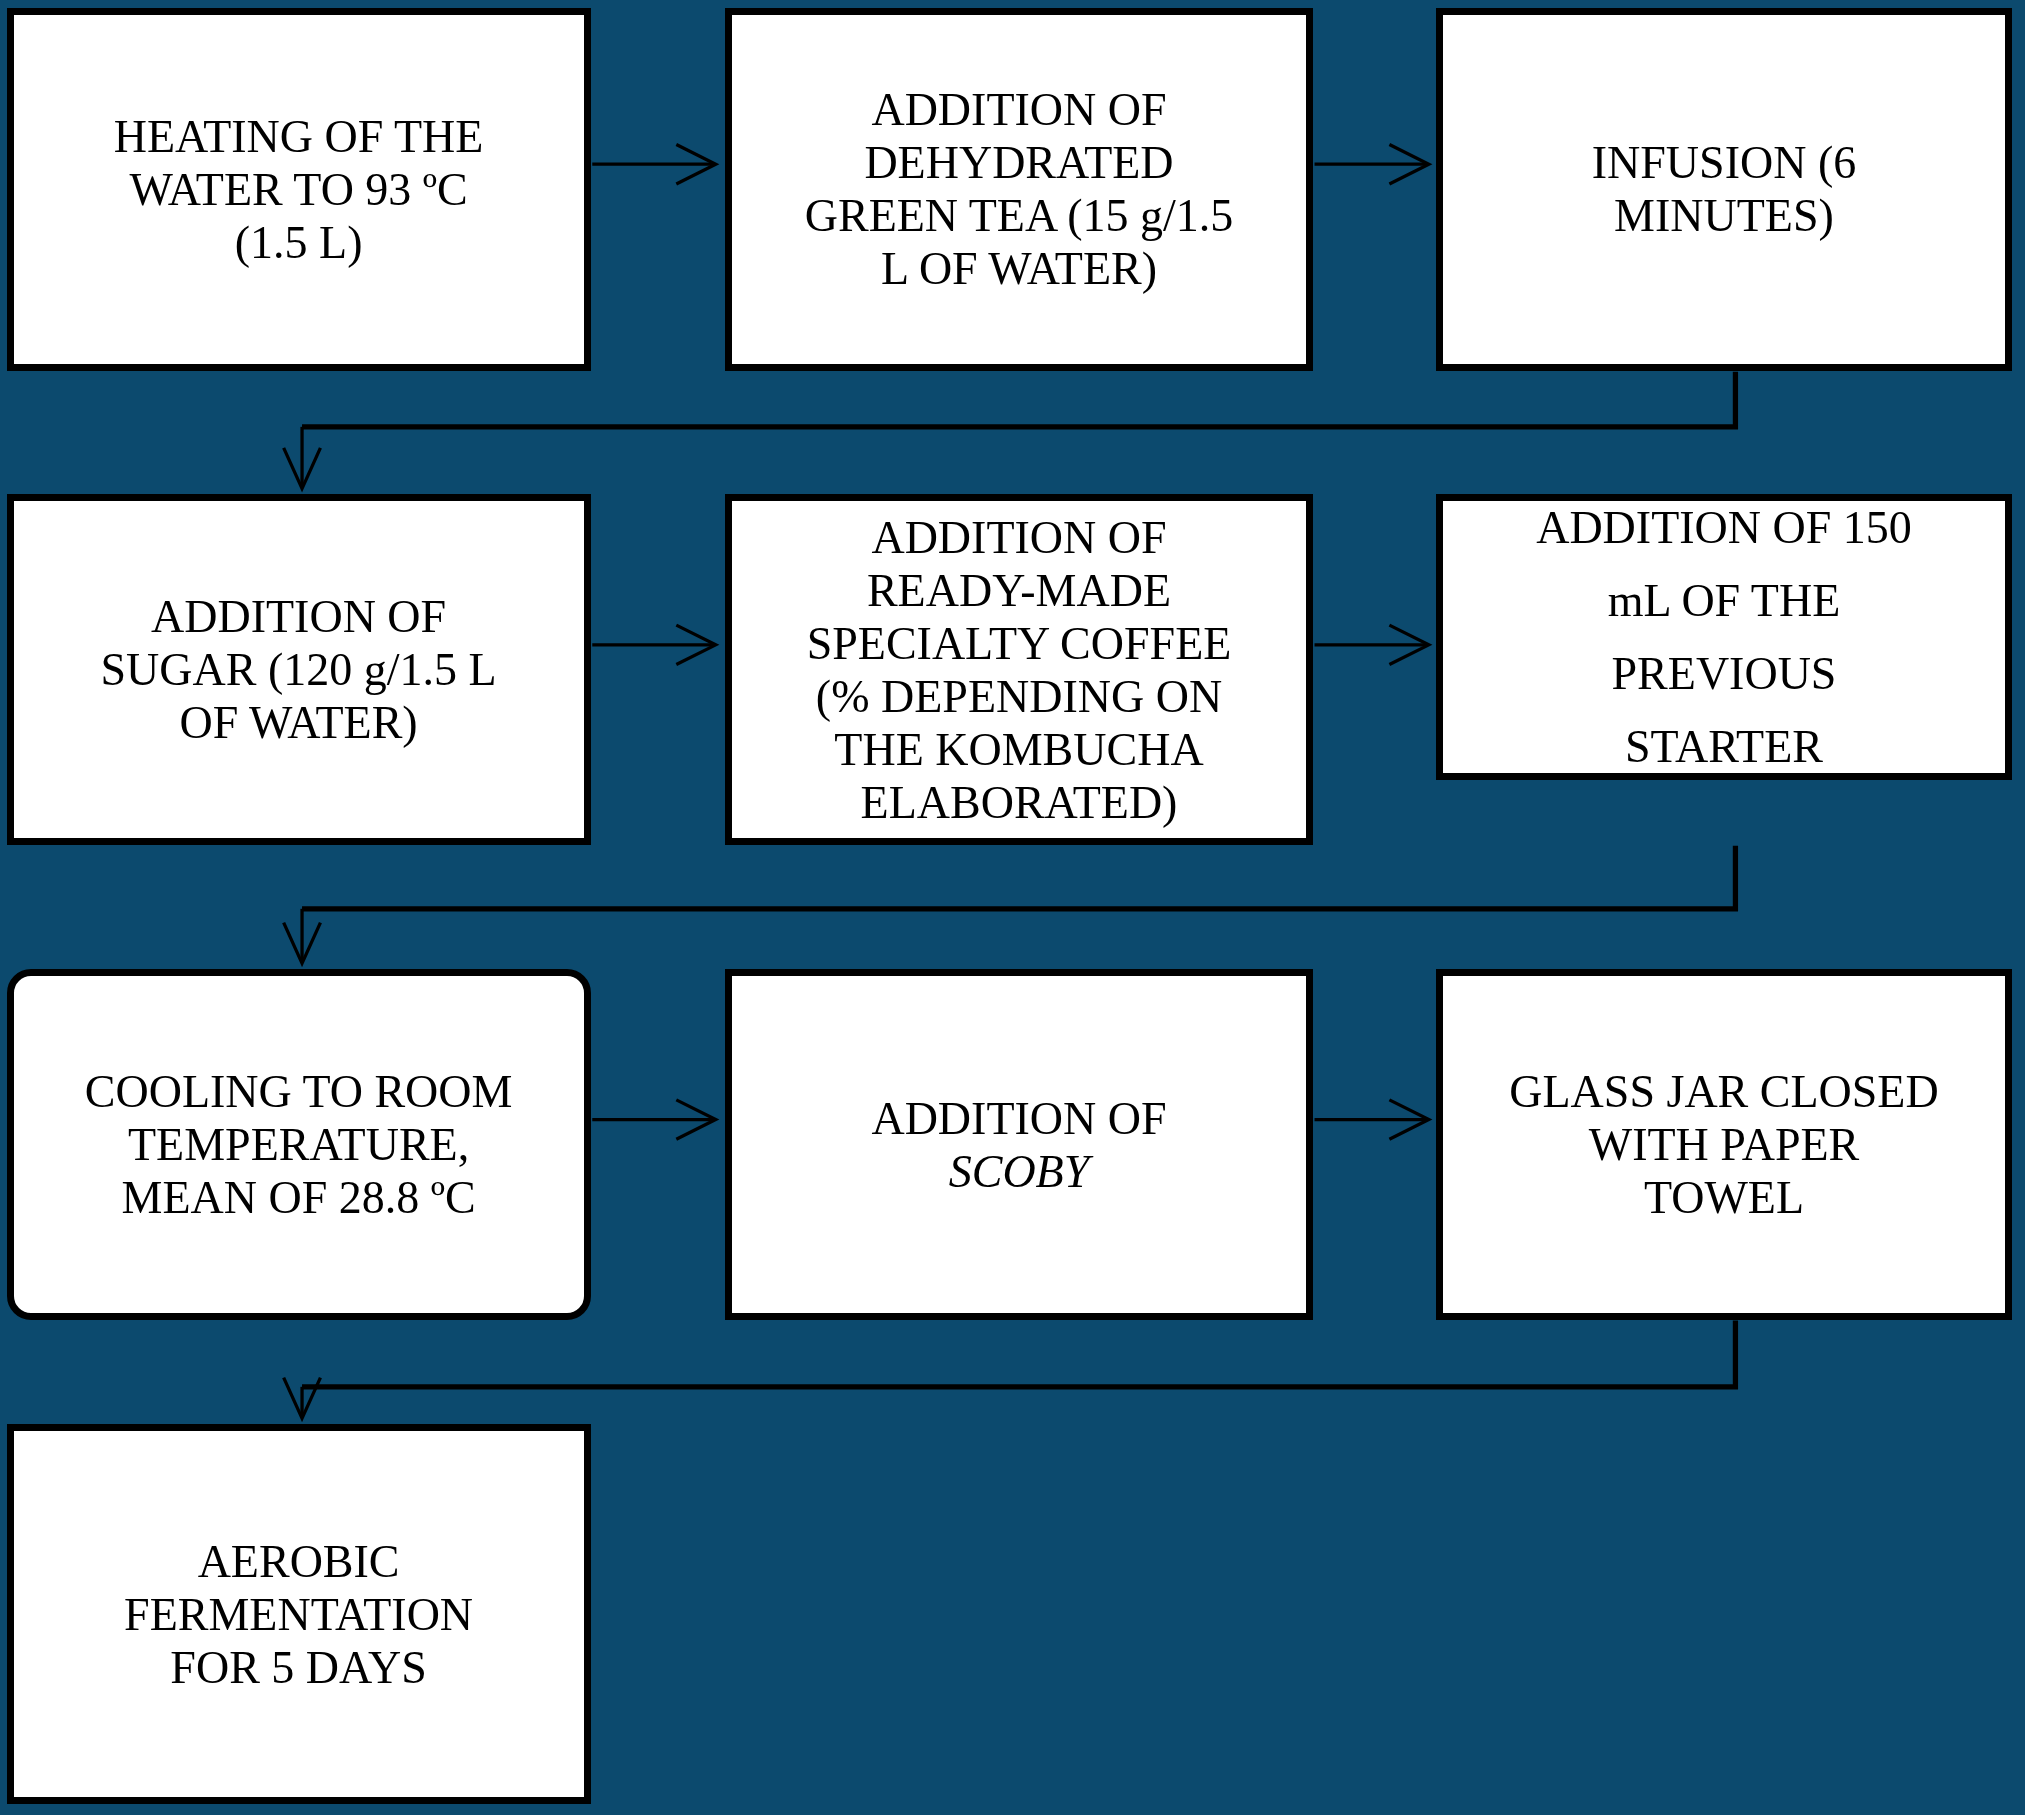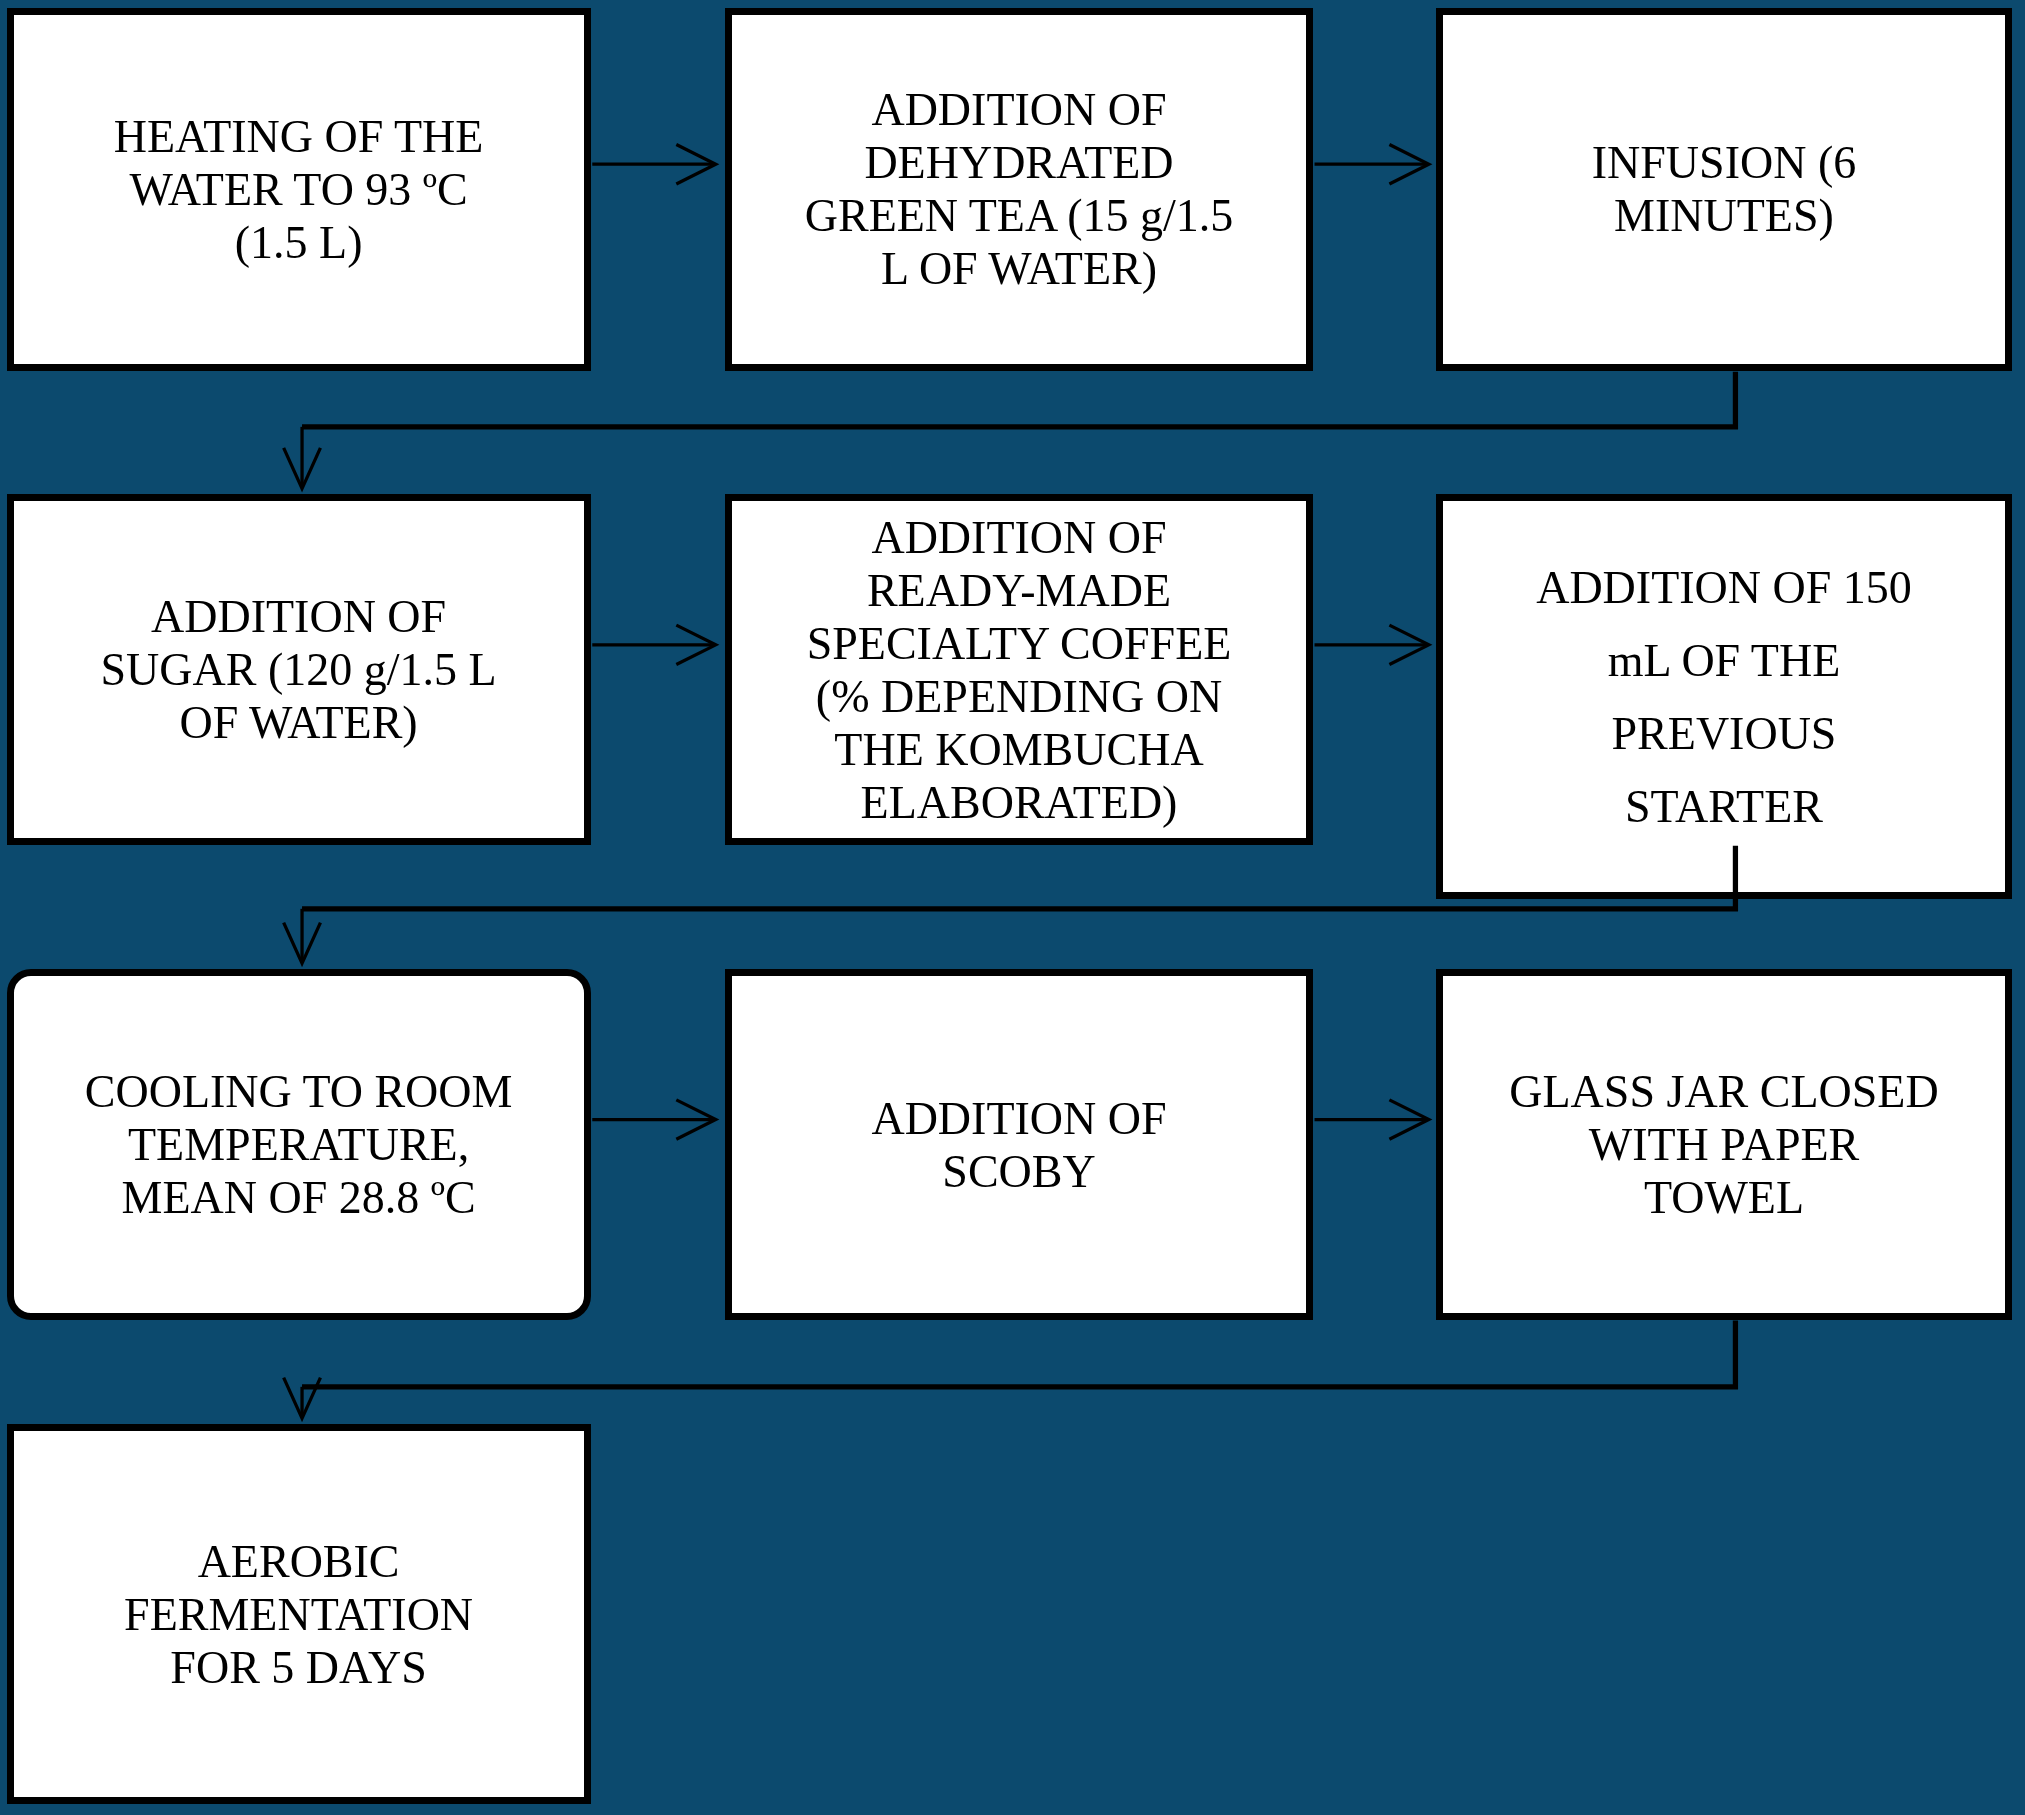--- a/index.html
+++ b/index.html
@@ -25,29 +25,29 @@
     align-items: center;
     justify-content: center;
     text-align: center;
   }
   .box .line {
     font-size: 46px;
     line-height: 53px;
     white-space: nowrap;
     letter-spacing: 0;
   }
-  .box .line.em { }
+  .box .line.em { font-style: italic; }
 
   
   .b1  { left: 6.6px;   top: 7.9px;   width: 584px; height: 363px; }
   .b2  { left: 725px; top: 7.9px;   width: 588px; height: 363px; }
   .b3  { left: 1436px; top: 7.9px;   width: 576px; height: 363px; }
   .b4  { left: 6.6px;   top: 494px;  width: 584px; height: 351px; }
   .b5  { left: 725px; top: 494px;  width: 588px; height: 351px; }
-  .b6  { left: 1436px; top: 494px;  width: 576px; height: 405px; gap: 20px; }
+  .b6  { left: 1436px; top: 494px;  width: 576px; height: 286px; gap: 20px; }
   .b7  { left: 6.6px;   top: 969px; width: 584px; height: 351px; border-radius: 24px; }
   .b8  { left: 725px; top: 969px; width: 588px; height: 351px; }
   .b9  { left: 1436px; top: 969px; width: 576px; height: 351px; }
   .b10 { left: 6.6px;   top: 1424px; width: 584px; height: 380px; }
 
   svg.connectors {
     position: absolute;
     left: 0; top: 0;
     width: 2025px;
     height: 1815px;

